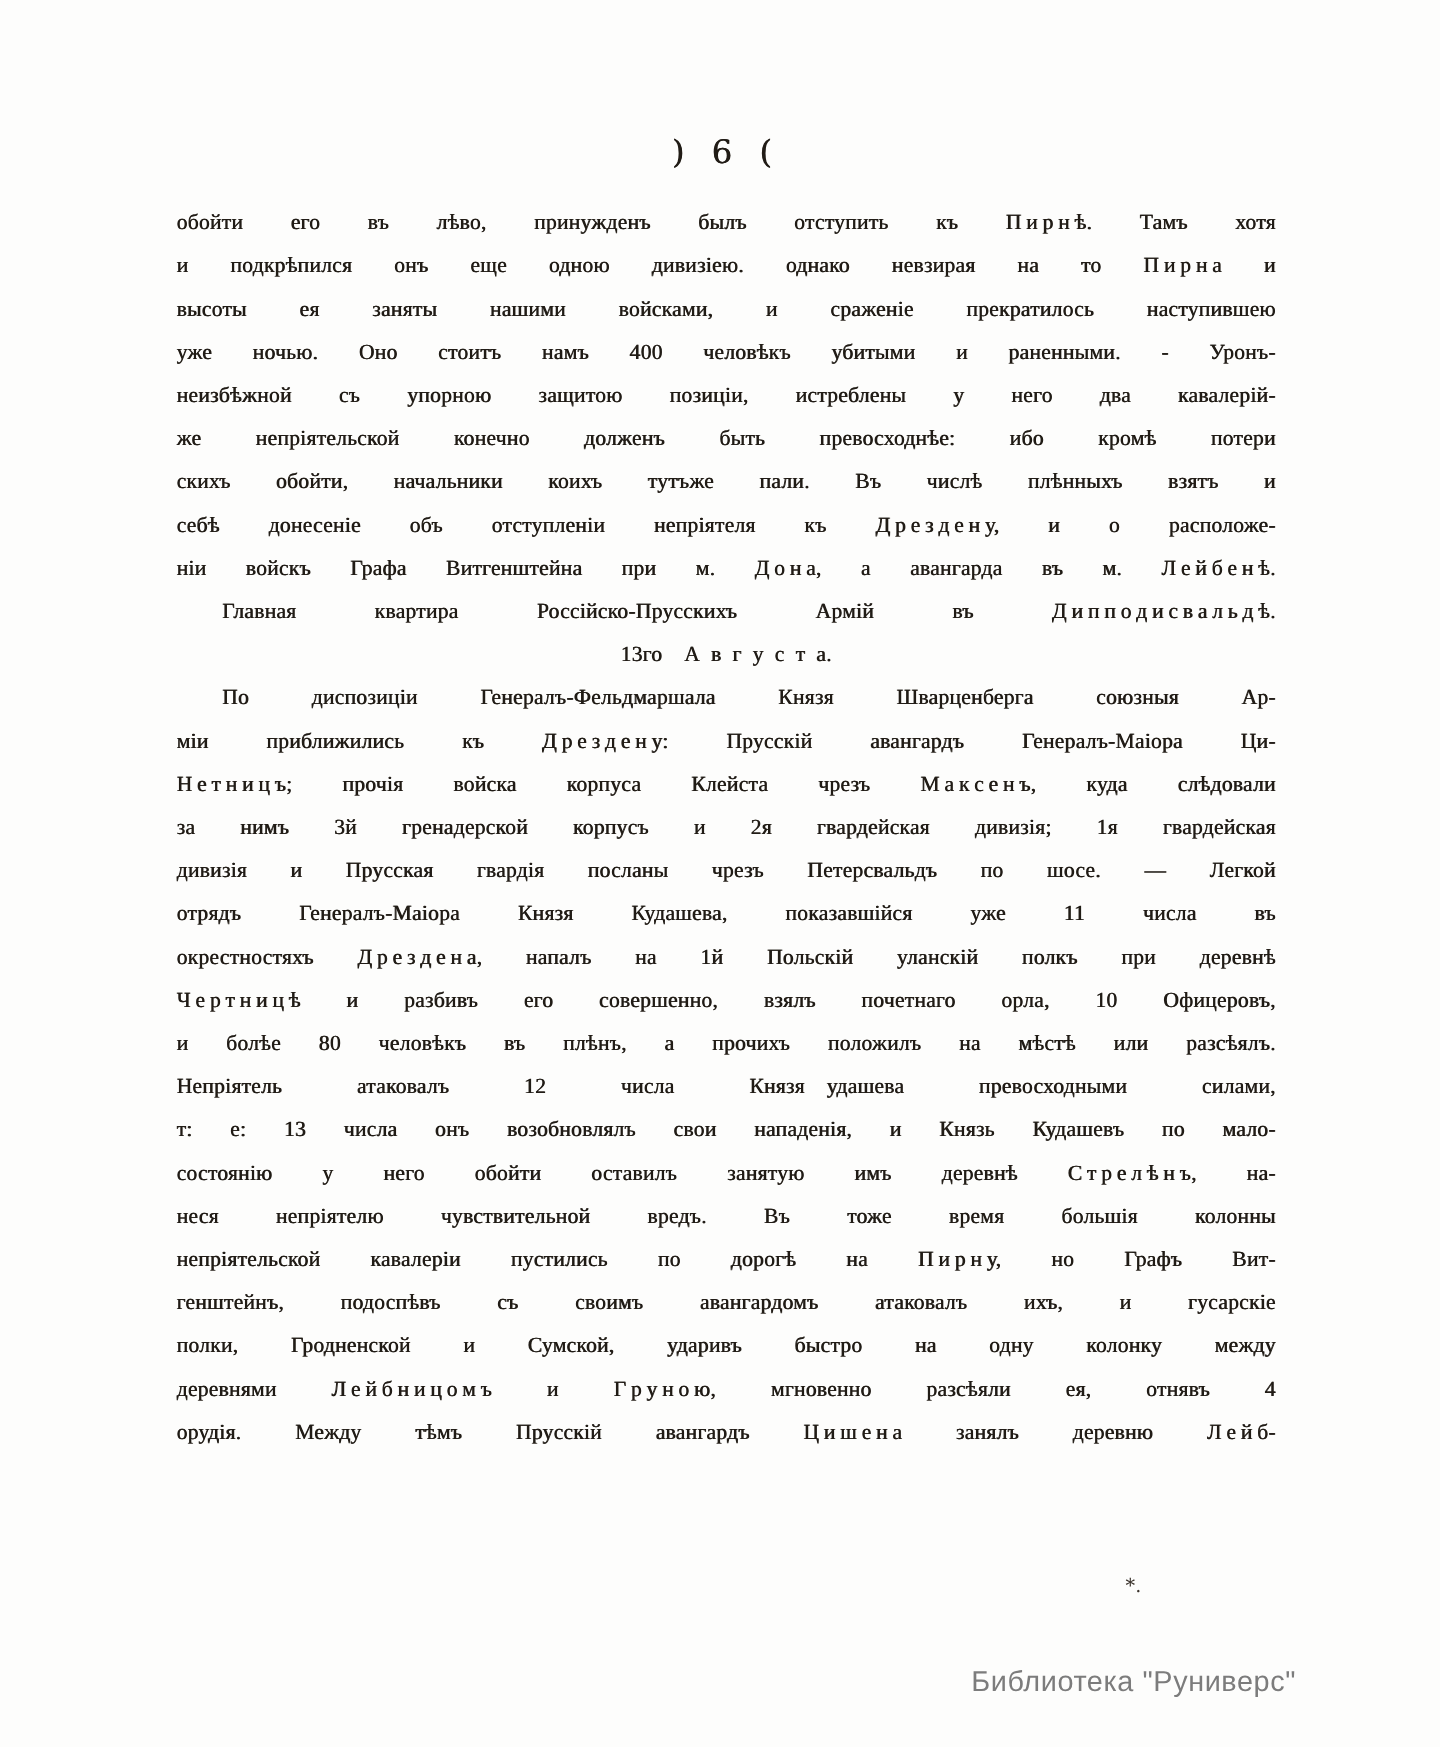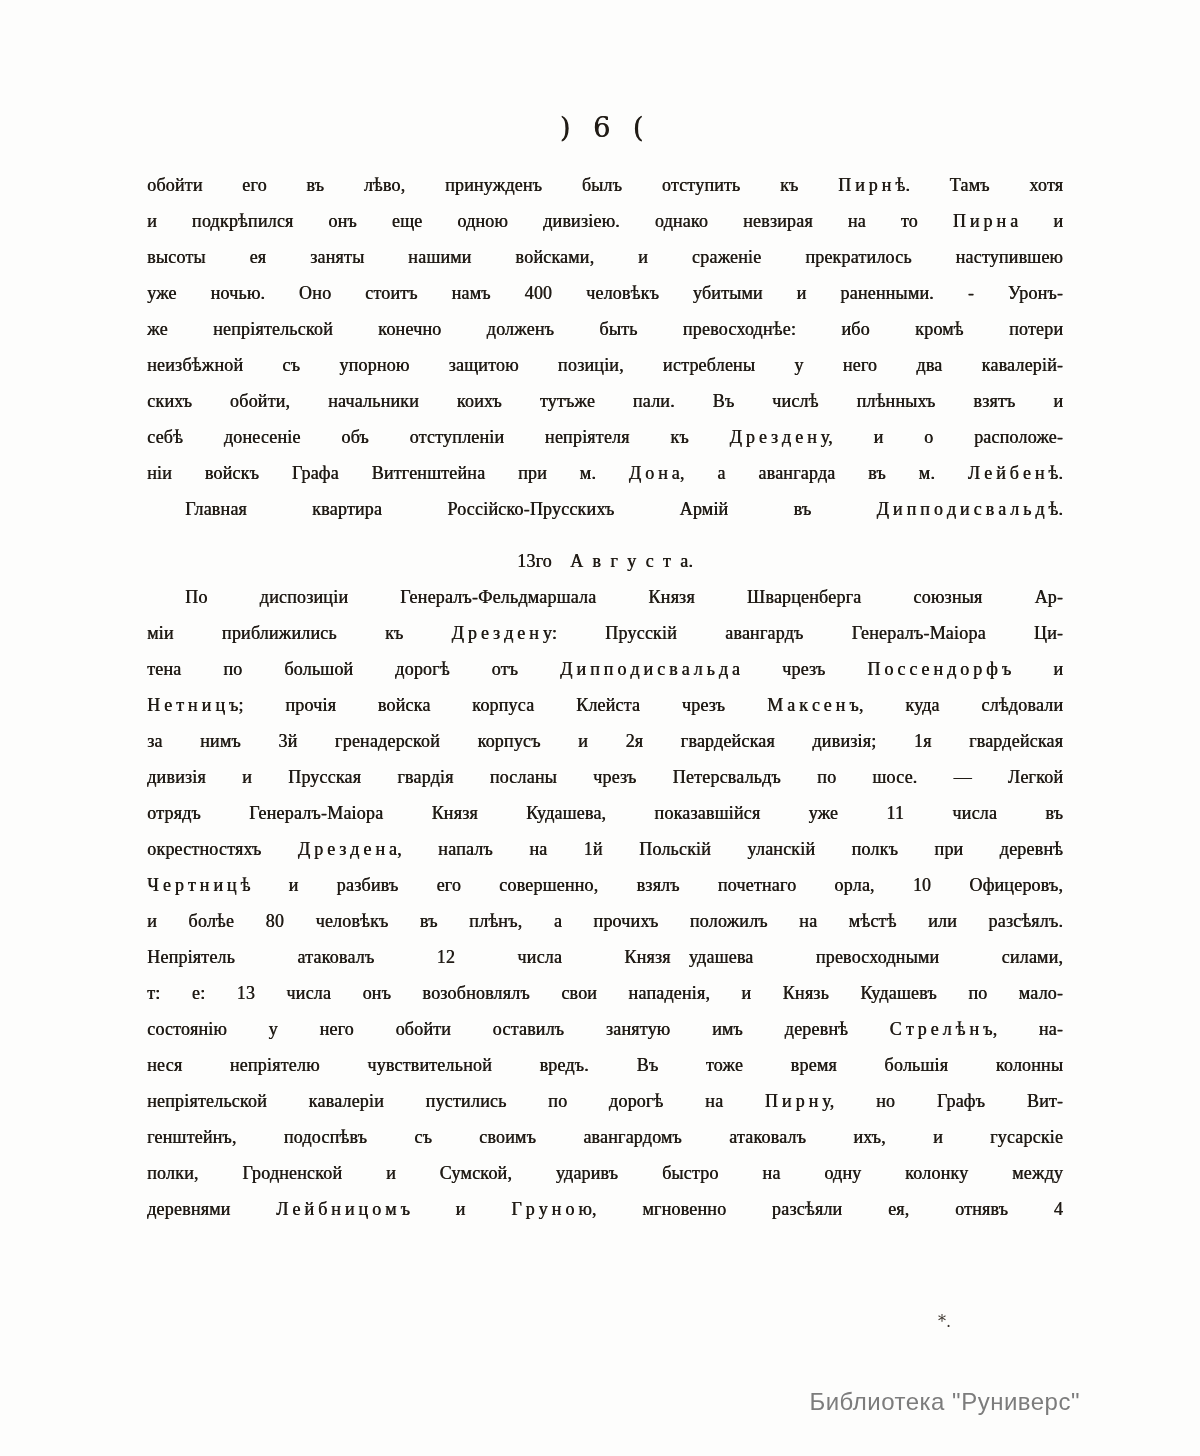--- a/index.html
+++ b/index.html
@@ -35,21 +35,20 @@
     text-align: justify;
     text-align-last: justify;
     letter-spacing: 0.2px;
     text-shadow: 0.5px 0 0 currentColor;
     overflow: visible;
     font-family: Liberation Serif, serif;
   }
   .line.center {
     text-align: center;
     text-align-last: center;
-    margin-top: 16px;
   }
   .line.indent {
     padding-left: 38px;
     box-sizing: border-box;
   }
   .catchword {
     position: absolute;
     left: 938px;
     top: 1312px;
     font-size: 16px;
@@ -69,43 +68,43 @@
 <body>
 
 <div class="page">
   <div class="page-number">) 6 (</div>
 
   <div class="body-text">
       <div class="line">обойти его въ лѣво, принужденъ былъ отступить къ П и р н ѣ. Тамъ хотя</div>
       <div class="line">и подкрѣпился онъ еще одною дивизіею. однако невзирая на то П и р н а и</div>
       <div class="line">высоты ея заняты нашими войсками, и сраженіе прекратилось наступившею</div>
       <div class="line">уже ночью. Оно стоитъ намъ 400 человѣкъ убитыми и раненными. - Уронъ-</div>
+      <div class="line">неизбѣжной съ упорною защитою позиціи, истреблены у него два кавалерій-</div>
       <div class="line">же непріятельской конечно долженъ быть превосходнѣе: ибо кромѣ потери</div>
-      <div class="line">неизбѣжной съ упорною защитою позиціи, истреблены у него два кавалерій-</div>
       <div class="line">скихъ обойти, начальники коихъ тутъже пали. Въ числѣ плѣнныхъ взятъ и</div>
       <div class="line">себѣ донесеніе объ отступленіи непріятеля къ Д р е з д е н у, и о расположе-</div>
       <div class="line">ніи войскъ Графа Витгенштейна при м. Д о н а, а авангарда въ м. Л е й б е н ѣ.</div>
       <div class="line indent">Главная квартира Россійско-Прусскихъ Армій въ Д и п п о д и с в а л ь д ѣ.</div>
       <div class="line center">13го А в г у с т а.</div>
       <div class="line indent">По диспозиціи Генералъ-Фельдмаршала Князя Шварценберга союзныя Ар-</div>
       <div class="line">міи приближились къ Д р е з д е н у: Прусскій авангардъ Генералъ-Маіора Ци-</div>
-      <div class="line">тена по большой дорогѣ отъ Д и п п о д и с в а л ь д а чрезъ П о с с е н д о р ф ъ и</div>
       <div class="line">Н е т н и ц ъ; прочія войска корпуса Клейста чрезъ М а к с е н ъ, куда слѣдовали</div>
       <div class="line">за нимъ 3й гренадерской корпусъ и 2я гвардейская дивизія; 1я гвардейская</div>
       <div class="line">дивизія и Прусская гвардія посланы чрезъ Петерсвальдъ по шосе. — Легкой</div>
       <div class="line">отрядъ Генералъ-Маіора Князя Кудашева, показавшійся уже 11 числа въ</div>
       <div class="line">окрестностяхъ Д р е з д е н а, напалъ на 1й Польскій уланскій полкъ при деревнѣ</div>
       <div class="line">Ч е р т н и ц ѣ и разбивъ его совершенно, взялъ почетнаго орла, 10 Офицеровъ,</div>
       <div class="line">и болѣе 80 человѣкъ въ плѣнъ, а прочихъ положилъ на мѣстѣ или разсѣялъ.</div>
       <div class="line">Непріятель атаковалъ 12 числа Князя удашева превосходными силами,</div>
       <div class="line">т: е: 13 числа онъ возобновлялъ свои нападенія, и Князь Кудашевъ по мало-</div>
       <div class="line">состоянію у него обойти оставилъ занятую имъ деревнѣ С т р е л ѣ н ъ, на-</div>
       <div class="line">неся непріятелю чувствительной вредъ. Въ тоже время большія колонны</div>
       <div class="line">непріятельской кавалеріи пустились по дорогѣ на П и р н у, но Графъ Вит-</div>
       <div class="line">генштейнъ, подоспѣвъ съ своимъ авангардомъ атаковалъ ихъ, и гусарскіе</div>
       <div class="line">полки, Гродненской и Сумской, ударивъ быстро на одну колонку между</div>
       <div class="line">деревнями Л е й б н и ц о м ъ и Г р у н о ю, мгновенно разсѣяли ея, отнявъ 4</div>
+      <div class="line">орудія. Между тѣмъ Прусскій авангардъ Ц и ш е н а занялъ деревню Л е й б-</div>
     </div>
 
   <div class="catchword">*.</div>
 
   <div class="watermark">Библиотека "Руниверс"</div>
 </div>
 
 </body></html>

